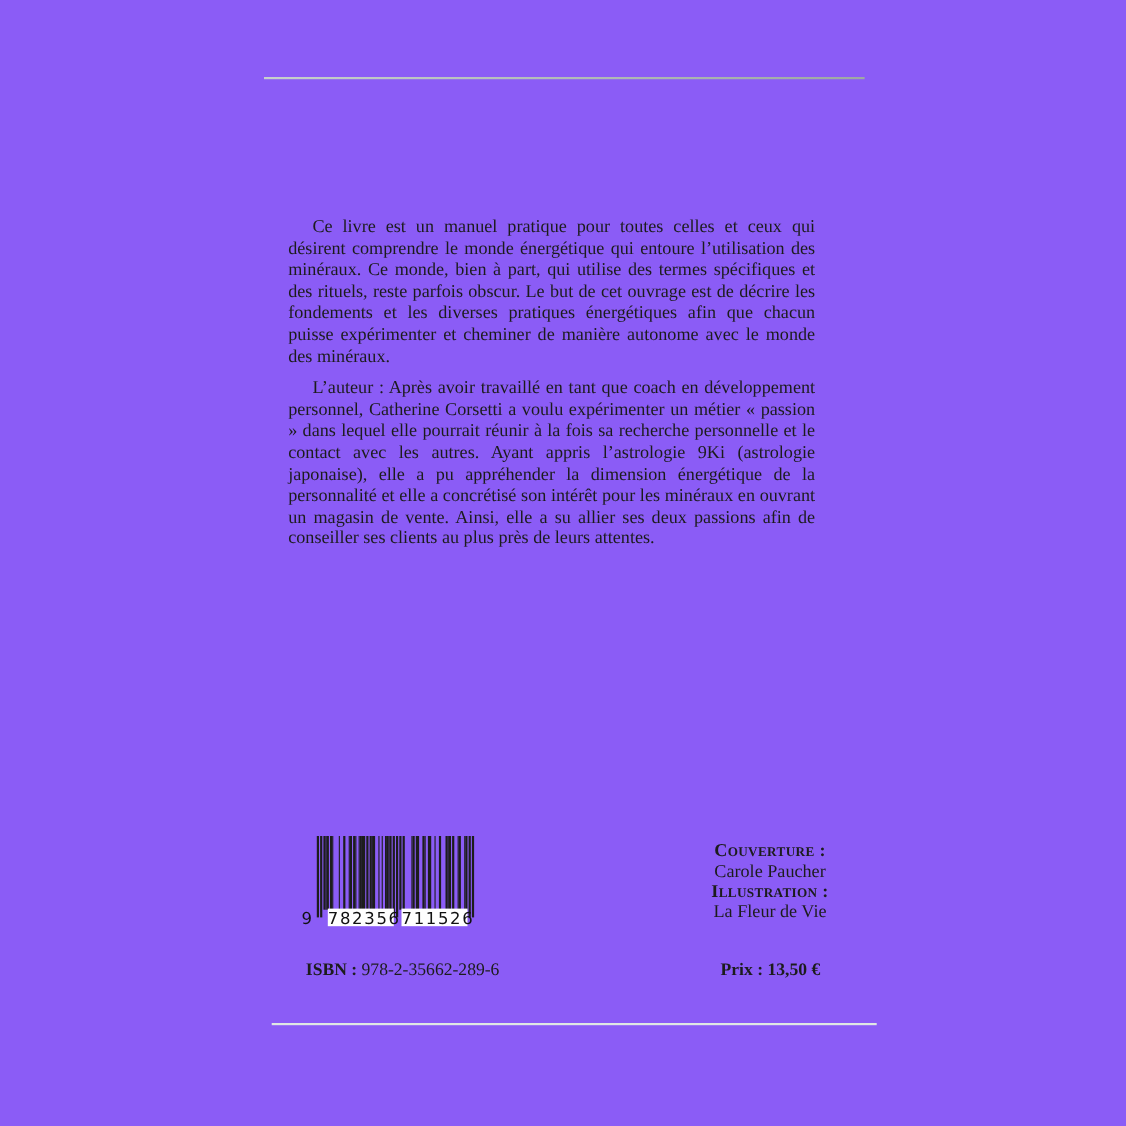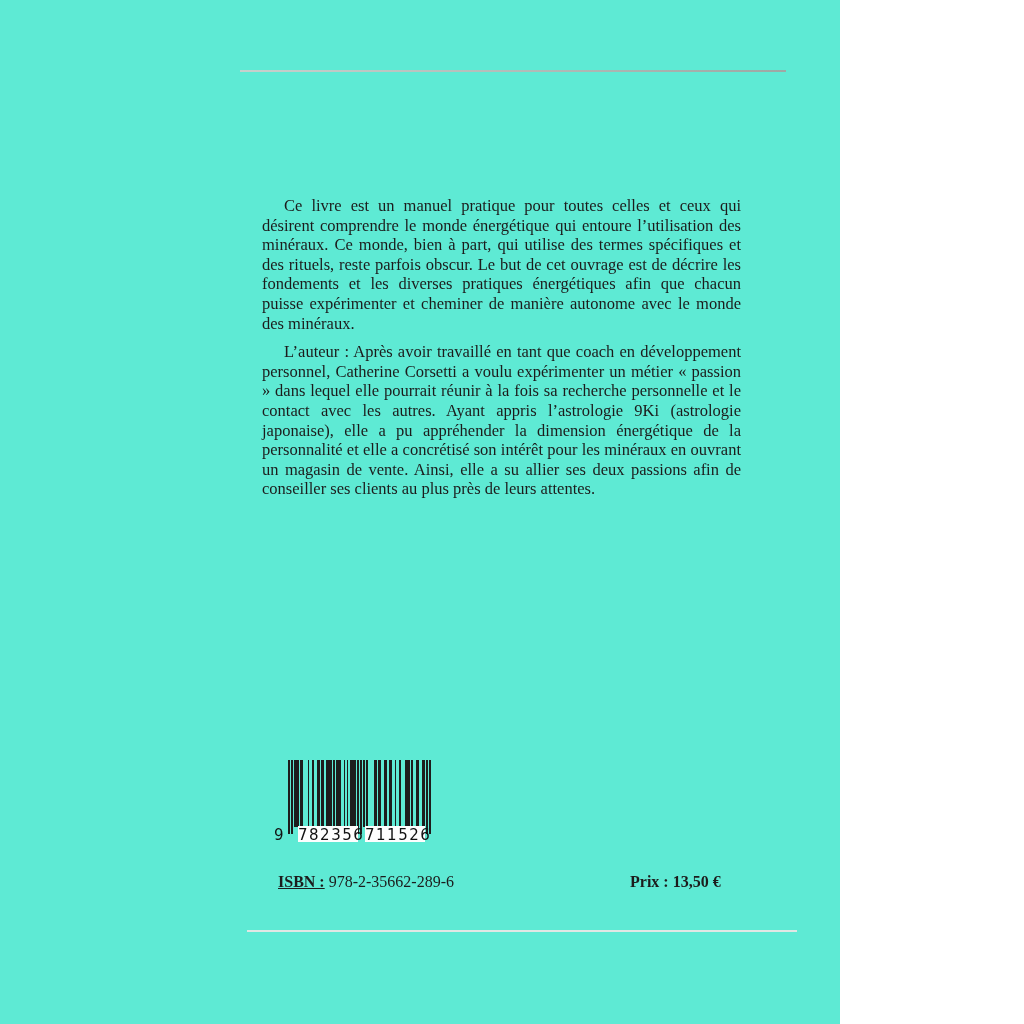--- a/index.html
+++ b/index.html
@@ -1,17 +1,17 @@
 <!DOCTYPE html>
 <html><head>
 <meta charset="utf-8">
 <style>
   html, body { margin:0; padding:0; background:#ffffff; }
   .page {
-    position:relative; width:840px; height:1024px; background:#5eead4;
+    position:relative; width:1024px; height:1024px; background:#8b5cf6;
     font-family:"Liberation Serif", serif; color:#1c1c1c; overflow:hidden;
   }
   .rule-top {
     position:absolute; left:240px; top:70px; width:546px; height:2px;
     background:linear-gradient(to right, #c7d0cc, #9ea8a4);
   }
   .rule-bottom {
     position:absolute; left:247px; top:930px; width:550px; height:2px;
     background:#e0e7e4;
   }
@@ -39,22 +39,22 @@
 
   
   .credits {
     position:absolute; left:615px; top:764px; width:170px;
     text-align:center; font-size:16.5px; line-height:18.6px;
   }
   .credits .sc { font-weight:bold; font-variant:small-caps; letter-spacing:0.3px; }
 
   
   .footer-isbn { position:absolute; left:278px; top:873px; font-size:16px; }
-  .footer-isbn .lbl { font-weight:bold;text-decoration:underline; }
-  .footer-price { position:absolute; left:630px; top:873px; font-size:16px; font-weight:bold; }
+  .footer-isbn .lbl { font-weight:bold; }
+  .footer-price { position:absolute; left:655px; top:873px; font-size:16px; font-weight:bold; }
 </style>
 </head>
 <body>
 
 <div class="page">
 
   <div class="rule-top"></div>
 
   <div class="body-text">
     <p>Ce livre est un manuel pratique pour toutes celles et ceux qui désirent comprendre le monde énergétique qui entoure l’utilisation des minéraux. Ce monde, bien à part, qui utilise des termes spécifiques et des rituels, reste parfois obscur. Le but de cet ouvrage est de décrire les fondements et les diverses pratiques énergétiques afin que chacun puisse expérimenter et cheminer de manière autonome avec le monde des minéraux.</p>
@@ -157,20 +157,26 @@
         <div class="m"></div>
         <div class="m b tall" style="background: rgb(29, 29, 29);"></div>
         <div class="m tall"></div>
         <div class="m b tall" style="background: rgb(29, 29, 29);"></div>
       </div>
     <div class="bc-digit bc-first">9</div>
     <div class="bc-digit bc-left">782356</div>
     <div class="bc-digit bc-right">711526</div>
   </div>
 
+  <div class="credits">
+    <div class="sc">Couverture :</div>
+    <div>Carole Paucher</div>
+    <div class="sc">Illustration :</div>
+    <div>La Fleur de Vie</div>
+  </div>
 
   <div class="footer-isbn"><span class="lbl">ISBN :</span><span> 978-2-35662-289-6</span></div>
 
   <div class="footer-price"><span>Prix :</span><span> 13,50 €</span></div>
 
   <div class="rule-bottom"></div>
 
 </div>
 
 </body></html>

